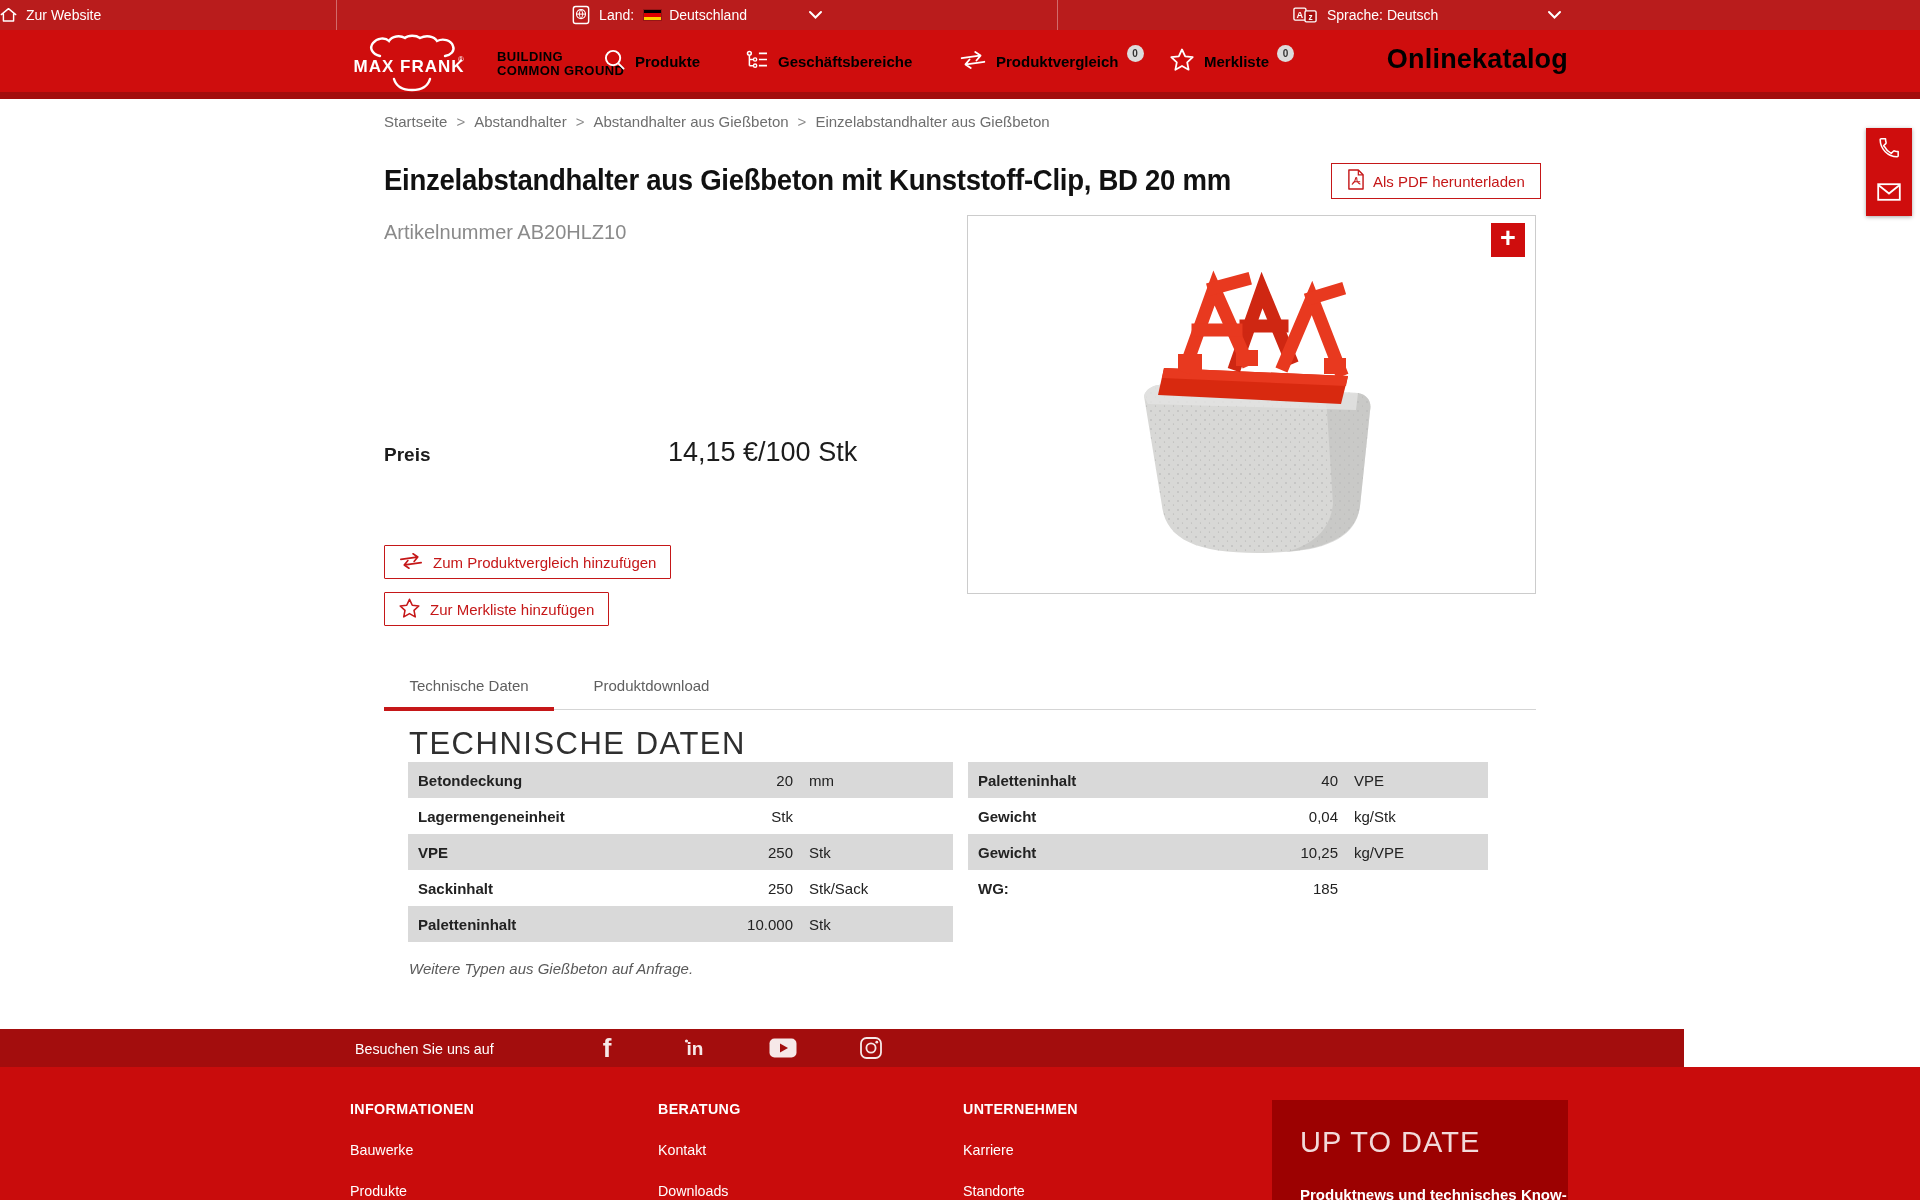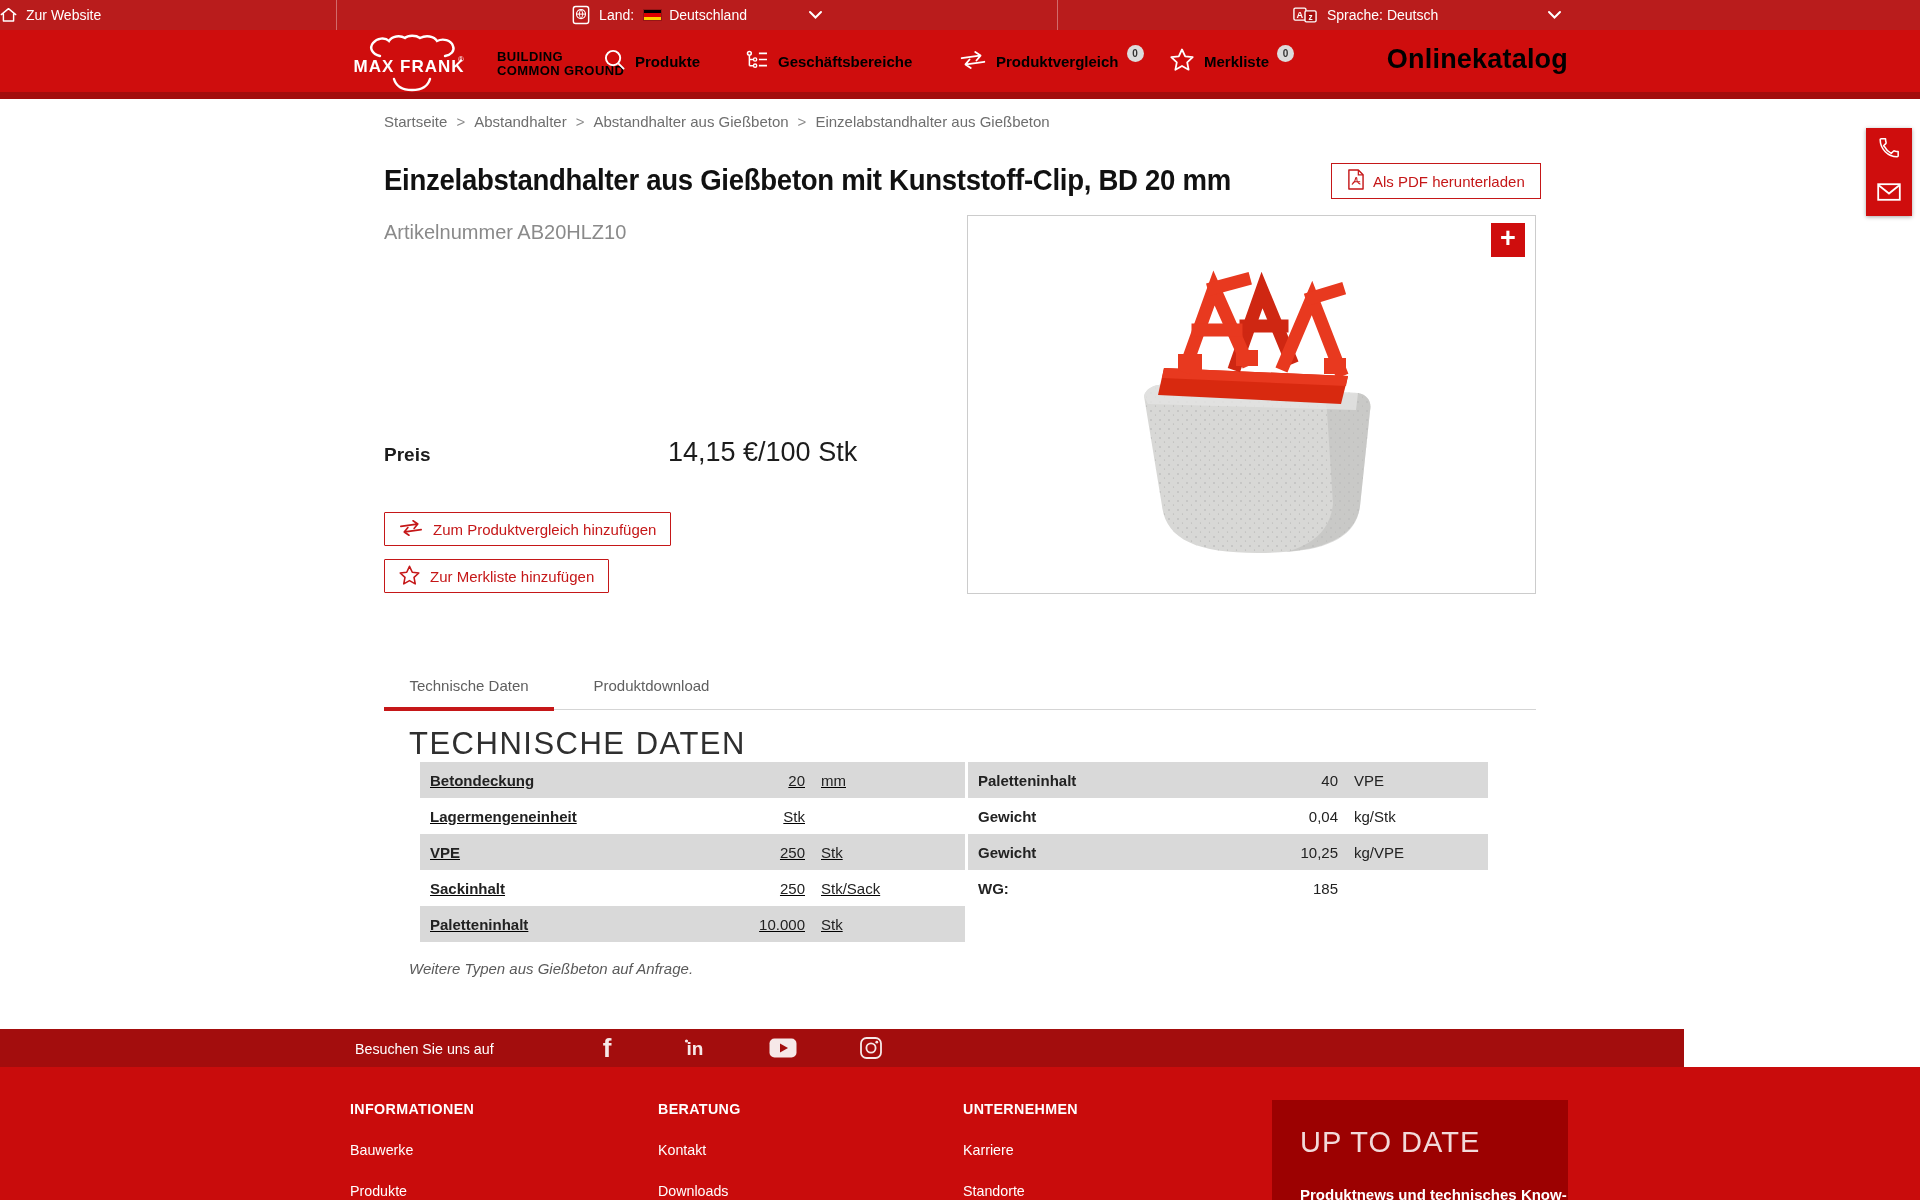--- a/index.html
+++ b/index.html
@@ -51,37 +51,37 @@
   
   .img-frame { position:absolute; left:967px; top:215px; width:569px; height:379px; background:#fff; border:1px solid #ccc; }
   .zoom-btn { position:absolute; right:10px; top:7px; width:34px; height:34px; background:#cf0d0d; color:#fff;
     font-size:27px; line-height:30px; text-align:center; cursor:pointer; font-weight:bold; }
   .prod-svg { position:absolute; left:118px; top:30px; }
 
   
   .price-label { position:absolute; left:384px; top:444px; font-size:19px; font-weight:bold; color:#1c1c1c; }
   .price-value { position:absolute; left:668px; top:437px; font-size:27px; color:#1c1c1c; }
   .act-btn { position:absolute; left:384px; height:34px; background:#fff; border:1px solid #c51718; color:#c51718;
-    font-size:15px; display:flex; align-items:center; gap:10px; padding:4px 14px; cursor:pointer; border-radius:1px; }
+    font-size:15px; display:flex; align-items:center; gap:10px; padding:4px 14px; cursor:pointer; border-radius:1px;margin-top:33px; }
   .btn-compare { top:512px; } .btn-wishlist { top:559px; }
 
   
   .tabs { position:absolute; left:384px; top:671px; width:1152px; }
   .tabs .row { display:flex; }
   .tab { font-size:15px; color:#5f5f5f; text-align:center; padding:6px 0 15px 0; cursor:pointer; }
   .tab.active { width:170px; } .tab.inactive { margin-left:25px; width:145px;text-align:center; }
   .tab-underlines { position:relative; height:4px; }
   .tab-underlines .base { position:absolute; left:0; top:0; width:1152px; height:1px; background:#d5d5d5; }
   .tab-underlines .hot { position:absolute; left:0; top:-2px; width:170px; height:4px; background:#c51718; }
 
   
   .tech-heading { position:absolute; left:409px; top:726px; font-size:31px; font-weight:300; color:#2f2f2f;
     letter-spacing:1.5px; }
   .tbl { position:absolute; top:762px; }
-  .tbl-left { left:420px; width:545px;text-decoration:underline; }
+  .tbl-left { left:408px; width:545px; }
   .tbl-right { left:968px; width:520px; }
   .trow { height:36px; display:flex; align-items:center; font-size:15px; color:#222; }
   .trow:nth-child(odd) { background:#d9d9d9; }
   .trow .lab { flex:1; padding-left:10px; font-weight:bold; }
   .trow .val { width:90px; text-align:right; }
   .trow .unit { width:160px; padding-left:16px; }
   .tbl-right .trow .unit { width:150px; }
   .tech-note { position:absolute; left:409px; top:960px; font-size:15px; font-style:italic; color:#5a5a5a; }
 
   

